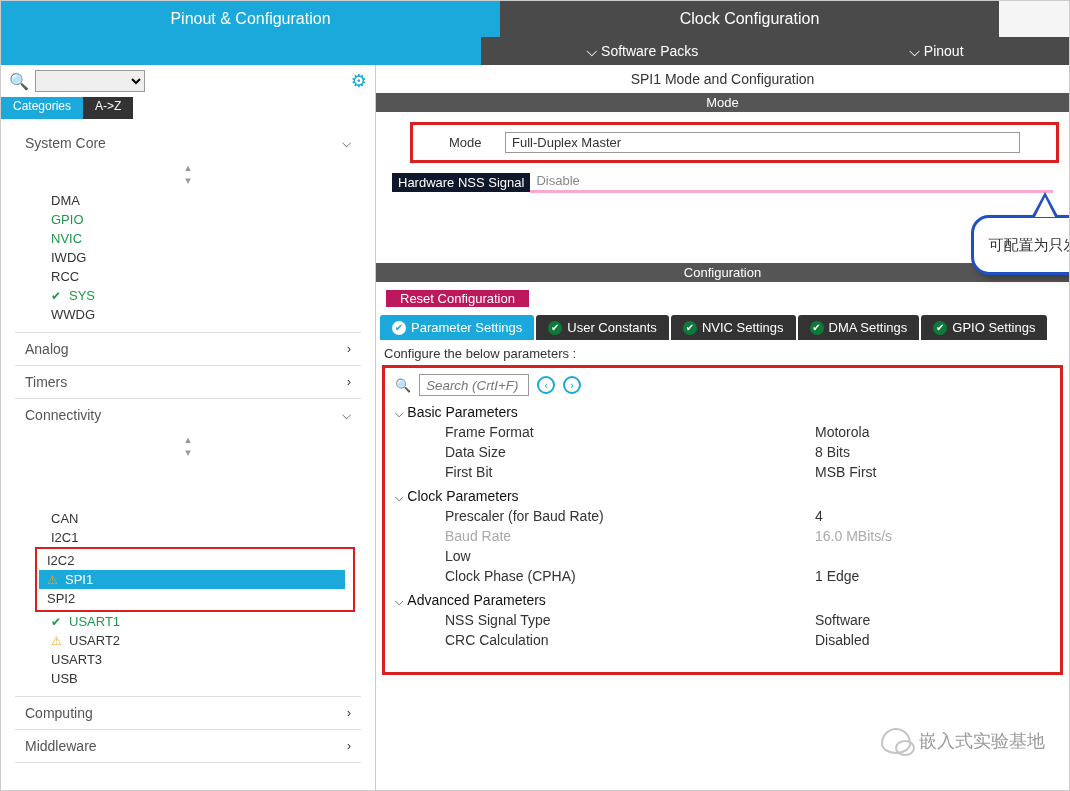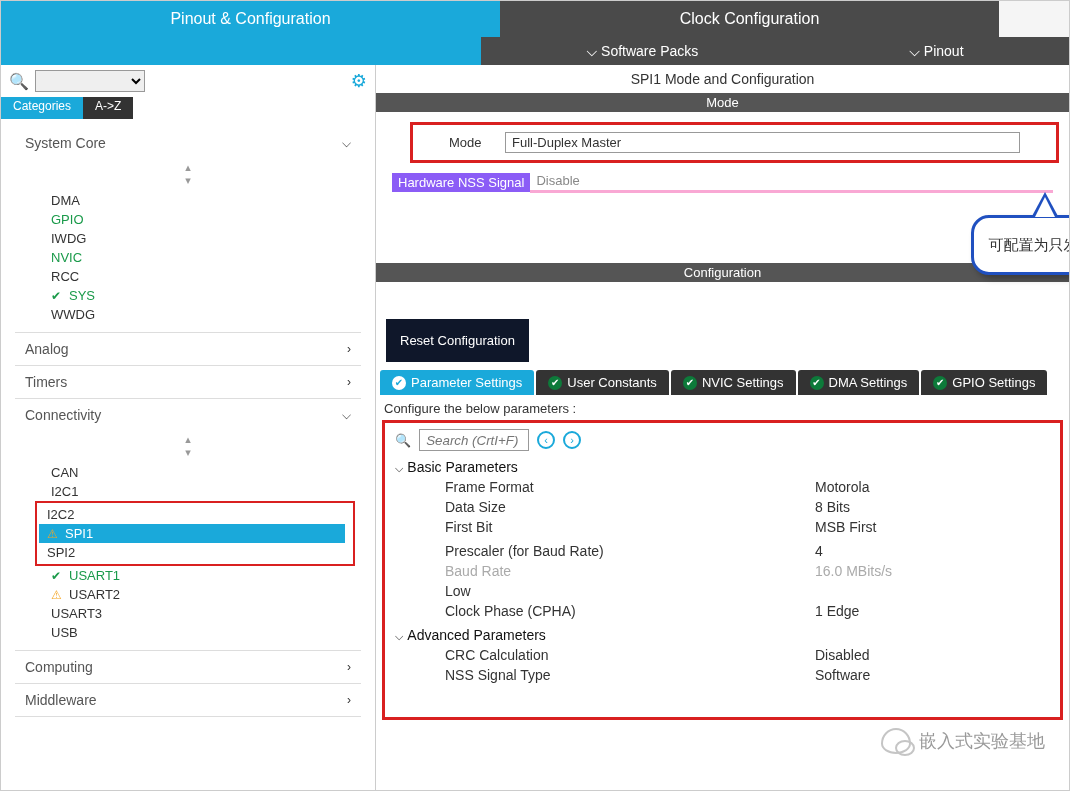--- a/index.html
+++ b/index.html
@@ -51,28 +51,28 @@
 
 .right-panel { flex: 1; display: flex; flex-direction: column; background: #fff; }
 .panel-title { height: 28px; display: flex; align-items: center; justify-content: center; font-size: 14px; color: #333; }
 .section-header { background: #555; color: #fff; text-align: center; padding: 2px 0; font-size: 13px; }
 
 .mode-section { padding: 6px 0 10px 0; position: relative; }
 .mode-row { display: flex; align-items: center; padding: 3px 30px; font-size: 13px; }
 .mode-label { width: 56px; }
 .mode-value { flex: 1; border: 1px solid #999; padding: 2px 6px; border-bottom: 1px solid #999; }
 .nss-row { display: flex; align-items: center; margin: 8px 16px 0 16px; font-size: 13px; }
-.nss-label { background: #8b5cf6; color: #fff; padding: 2px 6px; }
+.nss-label { background: #0f172a; color: #fff; padding: 2px 6px; }
 .nss-value { color: #888; padding: 2px 6px; border-bottom: 3px solid #f9a8d4; flex: 1; }
 
 .callout { position: absolute; top: 150px; left: 595px; width: 170px; height: 60px; border: 3px solid #2050c0; border-radius: 18px; background: #fff; display: flex; align-items: center; justify-content: center; text-align: center; font-size: 15px; font-family: "SimSun", serif; box-shadow: 4px 4px 6px rgba(0,0,0,0.3); }
 .callout-tail { position: absolute; top: 127px; left: 655px; width: 0; height: 0; border-left: 14px solid transparent; border-right: 14px solid transparent; border-bottom: 26px solid #2050c0; z-index: 2; }
 .callout-tail-inner { position: absolute; top: 132px; left: 659px; width: 0; height: 0; border-left: 10px solid transparent; border-right: 10px solid transparent; border-bottom: 20px solid #fff; z-index: 3; }
 .reset-row { padding: 8px 10px; }
-.reset-btn { background: #0f172a; color: #fff; border: none; padding: 14px 14px; font-size: 13px; cursor: pointer; margin-top: 29px; }
+.reset-btn { background: #be185d; color: #fff; border: none; padding: 1px 14px; font-size: 13px; cursor: pointer; }
 
 .config-tabs { display: flex; gap: 2px; padding: 0 4px; }
 .config-tab { flex: 0 0 auto; padding: 5px 12px; font-size: 13px; display: flex; align-items: center; gap: 5px; cursor: pointer; border-top-left-radius: 3px; border-top-right-radius: 3px; }
 .config-tab.active { background: #1aa9da; color: #fff; }
 .config-tab.inactive { background: #333; color: #fff; }
 .tab-check { display: inline-flex; width: 14px; height: 14px; border-radius: 50%; background: #0d7a3a; color: #fff; align-items: center; justify-content: center; font-size: 10px; }
 .config-tab.active .tab-check { background: #fff; color: #1aa9da; }
 
 .params-area { padding: 4px 6px 10px 6px; }
 .params-intro { font-size: 13px; color: #333; padding: 2px 2px 4px 2px; }
@@ -137,25 +137,25 @@
             <span class="chevron">⌵</span>
           </div>
           <div class="category-arrows">▴<br>▾</div>
           <div class="category-items">
             <div class="item">
                 <span>DMA</span>
               </div>
             <div class="item green">
                 <span>GPIO</span>
               </div>
+            <div class="item green">
+                <span>NVIC</span>
+              </div>
             <div class="item">
                 <span>IWDG</span>
-              </div>
-            <div class="item green">
-                <span>NVIC</span>
               </div>
             <div class="item">
                 <span>RCC</span>
               </div>
             <div class="item green">
                 <span class="item-icon check-icon">✔</span>
                 <span>SYS</span>
               </div>
             <div class="item">
                 <span>WWDG</span>
@@ -176,21 +176,21 @@
             <span class="chevron">›</span>
           </div>
         </div>
 
         <div class="category">
           <div class="category-header">
             <span>Connectivity</span>
             <span class="chevron">⌵</span>
           </div>
           <div class="category-arrows">▴<br>▾</div>
-          <div class="category-items" style="padding-left:0;">
+          <div class="category-items" style="padding-left:0;margin-top:46px;">
             <div style="padding-left:28px;">
               <div class="item">
                   <span>CAN</span>
                 </div>
               <div class="item">
                   <span>I2C1</span>
                 </div>
             </div>
             <div class="connectivity-box">
               <div class="item">
@@ -308,45 +308,46 @@
                 <div class="param-row">
                   <span class="param-name">Data Size</span>
                   <span class="param-val">8 Bits</span>
                 </div>
                 <div class="param-row">
                   <span class="param-name">First Bit</span>
                   <span class="param-val">MSB First</span>
                 </div>
               </div>
               <div class="param-group">
+                <div class="param-group-title">Clock Parameters</div>
                 <div class="param-row">
                   <span class="param-name">Prescaler (for Baud Rate)</span>
                   <span class="param-val">4</span>
                 </div>
                 <div class="param-row dim">
                   <span class="param-name">Baud Rate</span>
                   <span class="param-val">16.0 MBits/s</span>
                 </div>
                 <div class="param-row">
                   <span class="param-val">Low</span>
                 </div>
                 <div class="param-row">
                   <span class="param-name">Clock Phase (CPHA)</span>
                   <span class="param-val">1 Edge</span>
                 </div>
               </div>
               <div class="param-group">
                 <div class="param-group-title">Advanced Parameters</div>
                 <div class="param-row">
+                  <span class="param-name">NSS Signal Type</span>
+                  <span class="param-val">Software</span>
+                </div>
+                <div class="param-row">
                   <span class="param-name">CRC Calculation</span>
                   <span class="param-val">Disabled</span>
-                </div>
-                <div class="param-row">
-                  <span class="param-name">NSS Signal Type</span>
-                  <span class="param-val">Software</span>
                 </div>
               </div>
             </div>
         </div>
       </div>
 
       <div class="watermark">
         <span class="wm-icon"></span>
         <span>嵌入式实验基地</span>
       </div>

